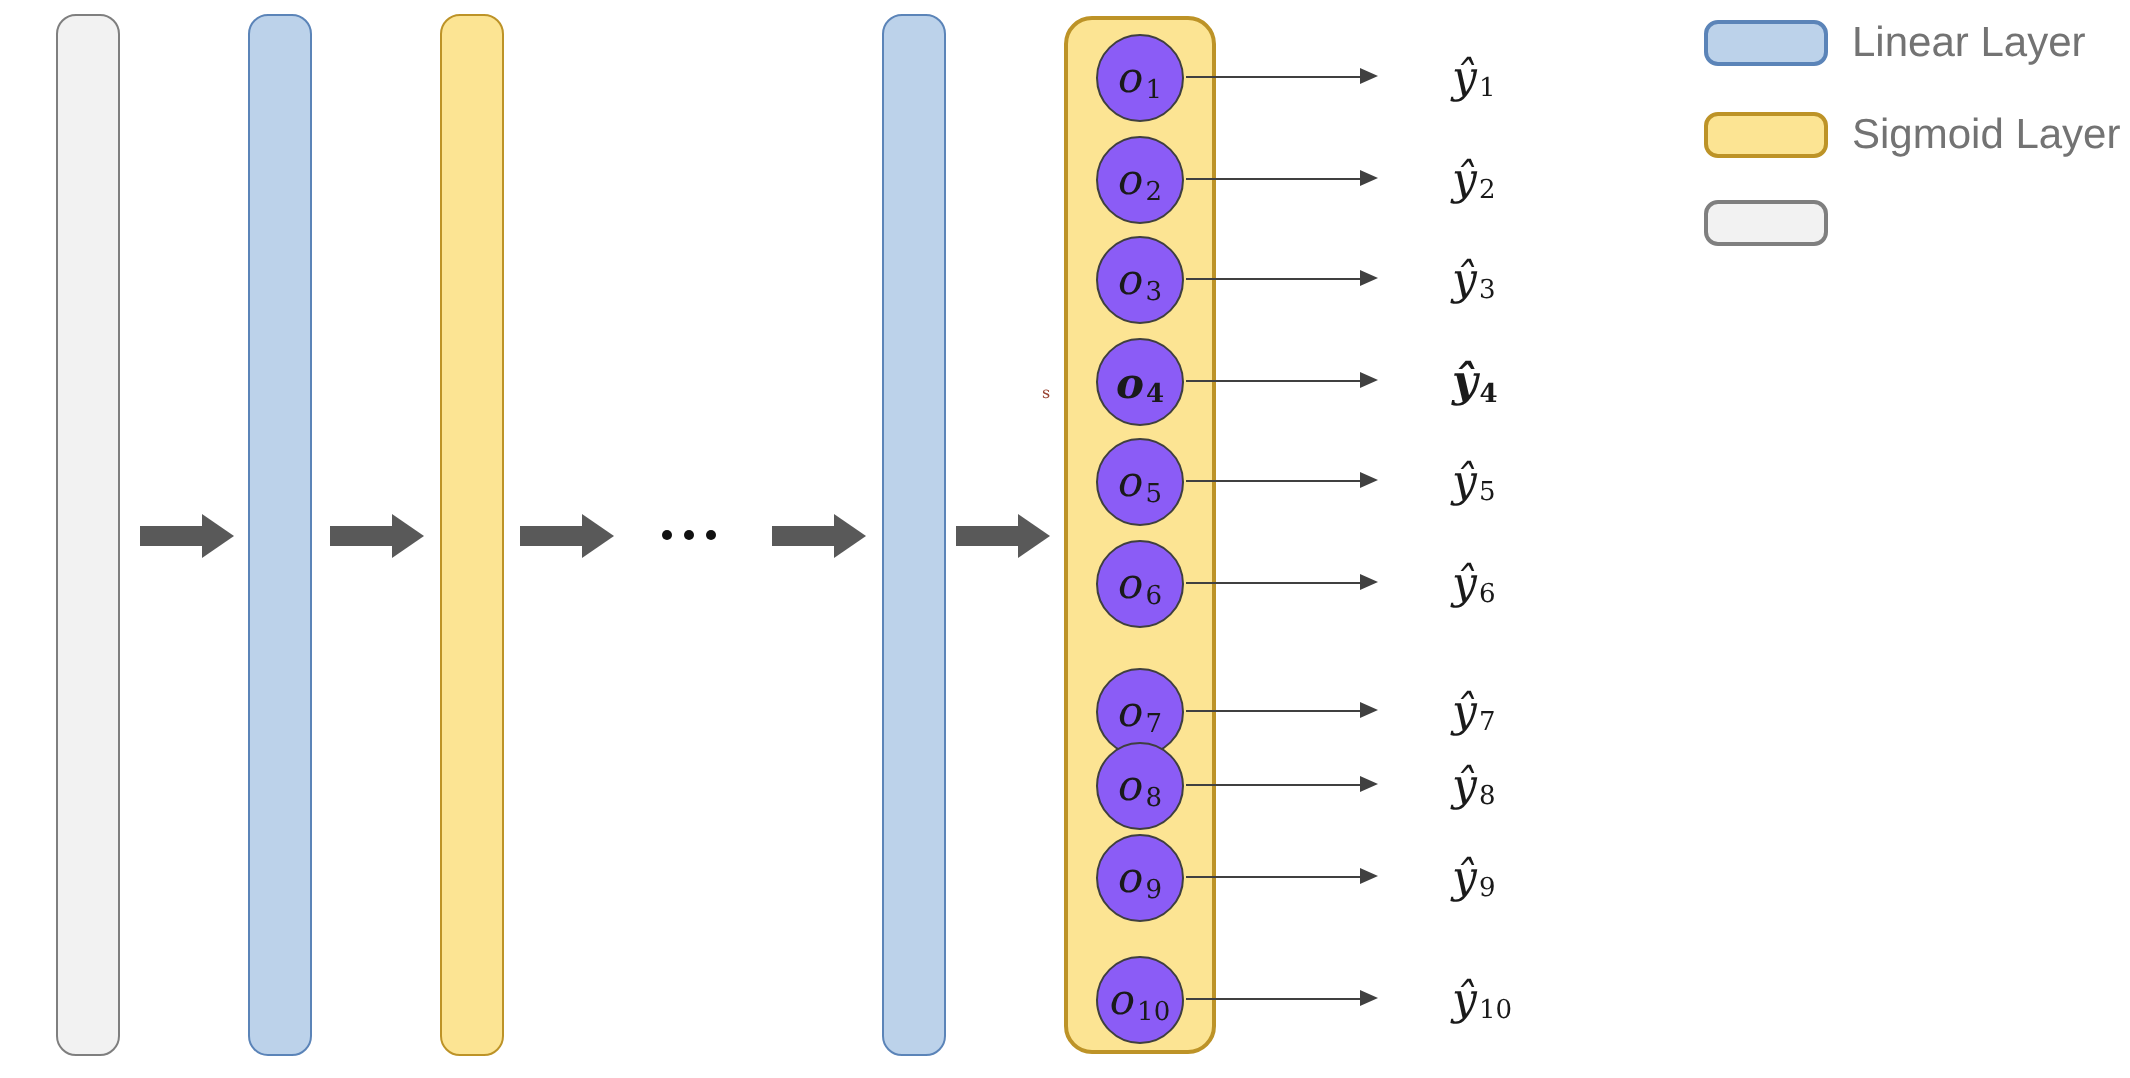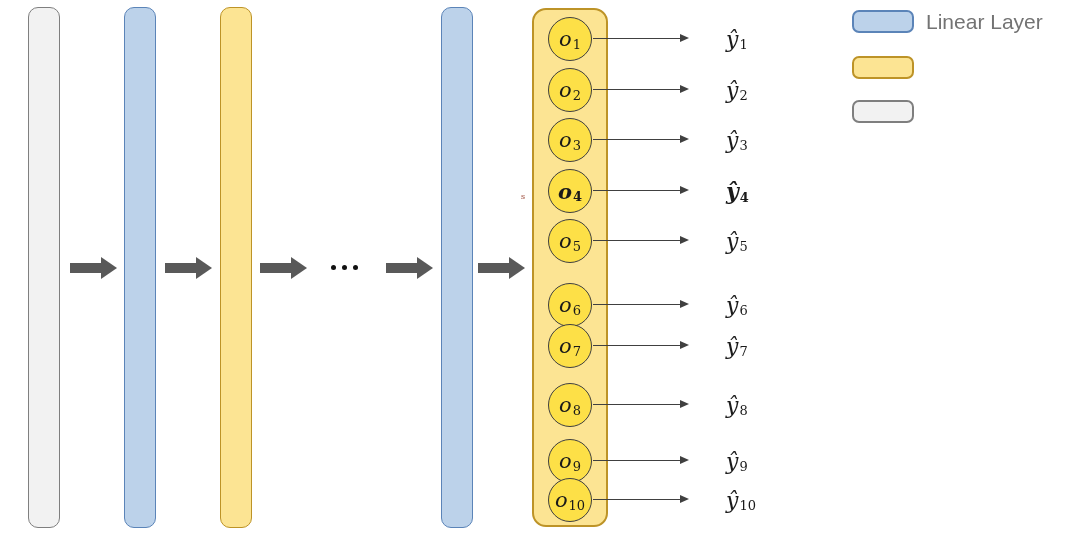--- a/index.html
+++ b/index.html
@@ -79,21 +79,21 @@
     position: absolute;
     left: 0;
     width: 100%;
     height: 50px;
   }
   .neuron {
     position: absolute;
     left: 548px; top: 3px;
     width: 44px; height: 44px;
     border-radius: 50%;
-    background: #fde047;
+    background: #8b5cf6;
     border: 1.5px solid #3F3F3F;
     box-sizing: border-box;
     display: flex;
     align-items: center;
     justify-content: center;
     white-space: nowrap;
   }
   .math {
     font-family: "DejaVu Serif", serif;
     font-style: italic;
@@ -261,54 +261,54 @@
     <div class="neuron">
       <span class="math"><span>o</span><sub>5</sub></span>
     </div>
     <span class="connector-line"></span>
     <span class="connector-head"></span>
     <div class="ylabel">
       <span class="math"><span>ŷ</span><sub>5</sub></span>
     </div>
   </div>
 
-  <div class="out-row" style="top: 280px;">
+  <div class="out-row" style="top: 267px;">
     <div class="neuron">
       <span class="math"><span>o</span><sub>6</sub></span>
     </div>
     <span class="connector-line"></span>
     <span class="connector-head"></span>
     <div class="ylabel">
       <span class="math"><span>ŷ</span><sub>6</sub></span>
     </div>
   </div>
 
-  <div class="out-row" style="top: 321px;">
+  <div class="out-row" style="top: 331px;">
     <div class="neuron">
       <span class="math"><span>o</span><sub>7</sub></span>
     </div>
     <span class="connector-line"></span>
     <span class="connector-head"></span>
     <div class="ylabel">
       <span class="math"><span>ŷ</span><sub>7</sub></span>
     </div>
   </div>
 
-  <div class="out-row" style="top: 380px;">
+  <div class="out-row" style="top: 368px;">
     <div class="neuron">
       <span class="math"><span>o</span><sub>8</sub></span>
     </div>
     <span class="connector-line"></span>
     <span class="connector-head"></span>
     <div class="ylabel">
       <span class="math"><span>ŷ</span><sub>8</sub></span>
     </div>
   </div>
 
-  <div class="out-row" style="top: 436px;">
+  <div class="out-row" style="top: 414px;">
     <div class="neuron">
       <span class="math"><span>o</span><sub>9</sub></span>
     </div>
     <span class="connector-line"></span>
     <span class="connector-head"></span>
     <div class="ylabel">
       <span class="math"><span>ŷ</span><sub>9</sub></span>
     </div>
   </div>
 
@@ -324,19 +324,20 @@
   </div>
 </div>
 
   <div class="legend">
     <div class="legend-item li-0">
       <span class="swatch linear"></span>
       <span class="legend-label">Linear Layer</span>
     </div>
     <div class="legend-item li-1">
       <span class="swatch sigmoid"></span>
+      <span class="legend-label">Sigmoid Layer</span>
     </div>
     <div class="legend-item li-2">
       <span class="swatch input"></span>
     </div>
   </div>
 
 </div>
 
 </body></html>

